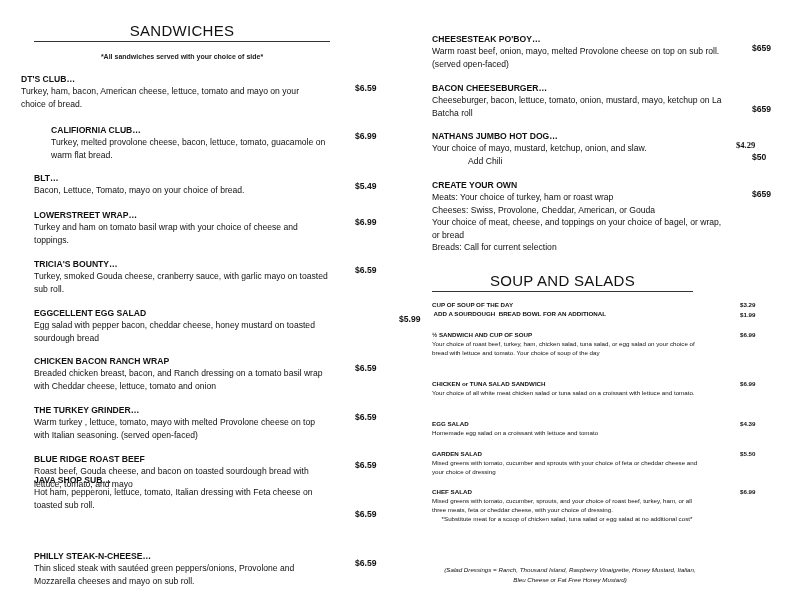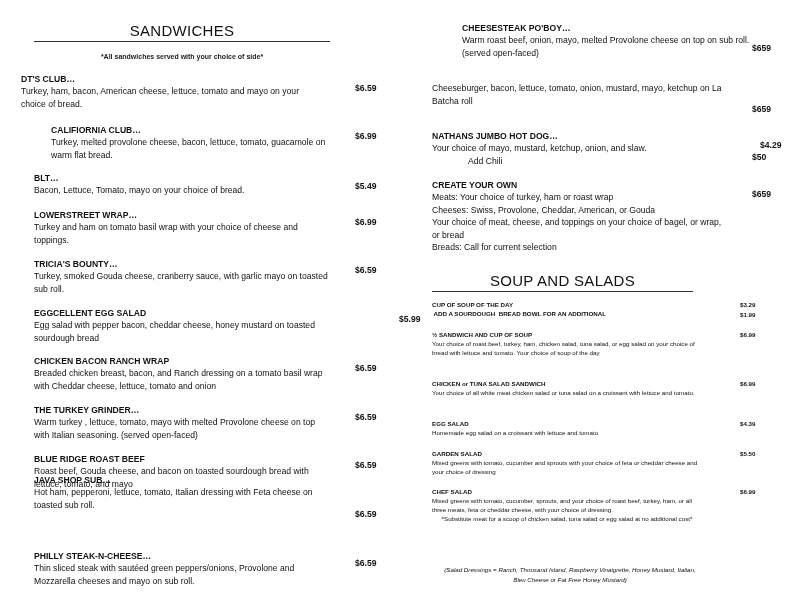--- a/index.html
+++ b/index.html
@@ -93,37 +93,38 @@
   <div class="item-desc">Hot ham, pepperoni, lettuce, tomato, Italian dressing with Feta cheese on toasted sub roll.</div>
 </div>
 <div class="price" style="left:343px; top:509px;">$6.59</div>
 
 <div class="item" style="left:34px; top:550px; width:295px;">
   <div class="item-name">PHILLY STEAK-N-CHEESE…</div>
   <div class="item-desc">Thin sliced steak with sautéed green peppers/onions, Provolone and Mozzarella cheeses and mayo on sub roll.</div>
 </div>
 <div class="price" style="left:343px; top:558px;">$6.59</div>
 
-<div class="item" style="left:432px; top:22px; width:290px;margin-left:30px;">
+<div class="item" style="left:432px; top:33px; width:290px;">
   <div class="item-name">CHEESESTEAK PO'BOY…</div>
   <div class="item-desc">Warm roast beef, onion, mayo, melted Provolone cheese on top on sub roll. (served open-faced)</div>
 </div>
 <div class="price" style="left:740px; top:43px;">$659</div>
 
 <div class="item" style="left:432px; top:82px; width:290px;">
+  <div class="item-name">BACON CHEESEBURGER…</div>
   <div class="item-desc">Cheeseburger, bacon, lettuce, tomato, onion, mustard, mayo, ketchup on La Batcha roll</div>
 </div>
 <div class="price" style="left:740px; top:104px;">$659</div>
 
 <div class="item" style="left:432px; top:130px; width:290px;">
   <div class="item-name">NATHANS JUMBO HOT DOG…</div>
   <div class="item-desc">Your choice of mayo, mustard, ketchup, onion, and slaw.</div>
   <div class="item-desc indent">Add Chili</div>
 </div>
-<div class="price" style="left:748px; top:140px;">$4.29</div>
+<div class="price" style="left:724px; top:140px;font-family:Liberation Serif, serif;">$4.29</div>
 <div class="price" style="left:740px; top:152px;">$50</div>
 
 <div class="item" style="left:432px; top:179px; width:290px;">
   <div class="item-name">CREATE YOUR OWN</div>
   <div class="item-desc">Meats: Your choice of turkey, ham or roast wrap</div>
   <div class="item-desc">Cheeses: Swiss, Provolone, Cheddar, American, or Gouda</div>
   <div class="item-desc">Your choice of meat, cheese, and toppings on your choice of bagel, or wrap, or bread</div>
   <div class="item-desc">Breads: Call for current selection</div>
 </div>
 <div class="price" style="left:740px; top:189px;">$659</div>

